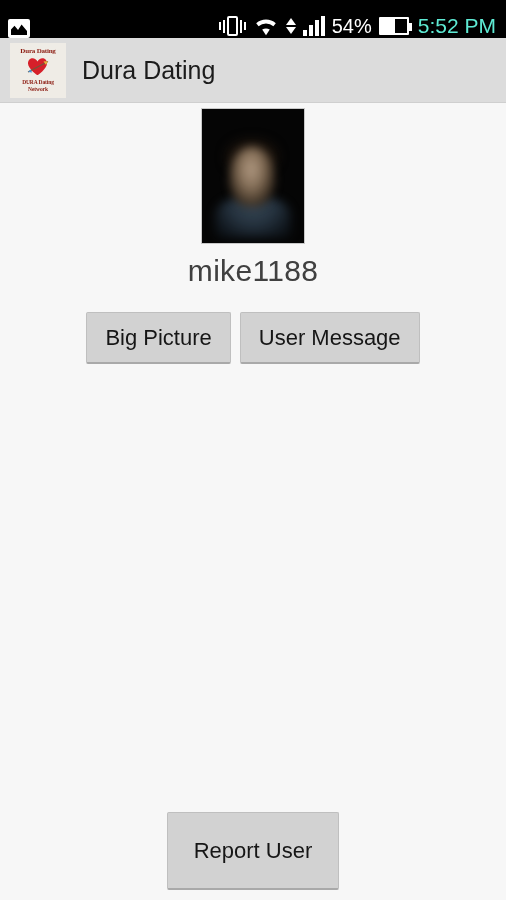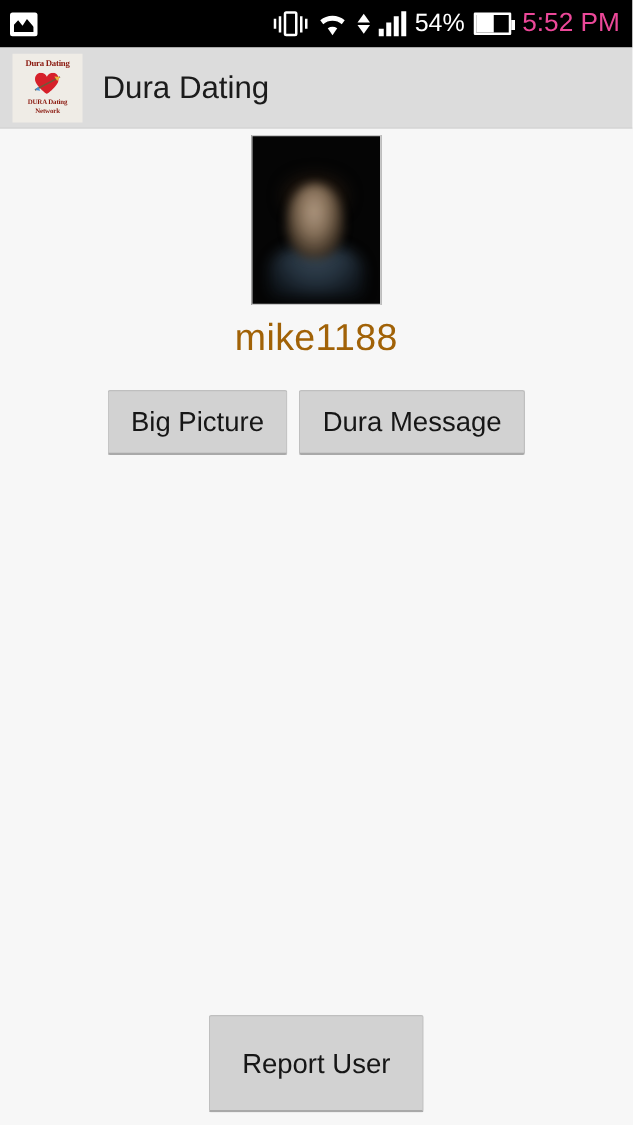--- a/index.html
+++ b/index.html
@@ -22,21 +22,21 @@
     background: #f7f7f7;
     display: flex;
     flex-direction: column;
   }
 
   
   .status-bar {
     height: 38px;
     background: #000000;
     display: flex;
-    align-items: center;
+    align-items: flex-end;
     padding: 0 10px 0 8px;
     flex: 0 0 auto;
   }
 
   .status-left {
     display: flex;
     align-items: center;
     gap: 8px;
   }
 
@@ -149,21 +149,21 @@
     width: 3px;
     height: 8px;
     background: #ffffff;
   }
   .battery-fill {
     background: #ffffff;
     height: 100%;
   }
 
   .clock {
-    color: #ec4899;
+    color: #5eead4;
     font-size: 21px;
     margin-left: 2px;
   }
 
   
   .app-bar {
     height: 65px;
     background: #dcdcdc;
     display: flex;
     align-items: center;
@@ -284,21 +284,21 @@
     width: 54px;
     height: 34px;
     border-radius: 50% 50% 38% 38%;
     background: radial-gradient(ellipse at 50% 60%, rgba(60,44,30,0.85) 0%, rgba(24,17,11,0.9) 58%, rgba(6,5,4,0.95) 100%);
     filter: blur(5px);
   }
 
   .username {
     margin-top: 10px;
     font-size: 30px;
-    color: #a16207;
+    color: #404040;
     letter-spacing: 0.3px;
     flex: 0 0 auto;
   }
 
   .btn-row {
     display: flex;
     justify-content: center;
     gap: 9px;
     margin-top: 24px;
     flex: 0 0 auto;
@@ -410,21 +410,21 @@
     <div class="profile-photo">
       <div class="photo-hair"></div>
       <div class="photo-shirt"></div>
       <div class="photo-face"></div>
     </div>
 
     <div class="username">mike1188</div>
 
     <div class="btn-row">
       <button class="btn">Big Picture</button>
-      <button class="btn">Dura Message</button>
+      <button class="btn">User Message</button>
     </div>
 
 
     <div class="spacer"></div>
 
     <div class="report-wrap">
       <button class="btn btn-report">Report User</button>
     </div>
 
   </div>

